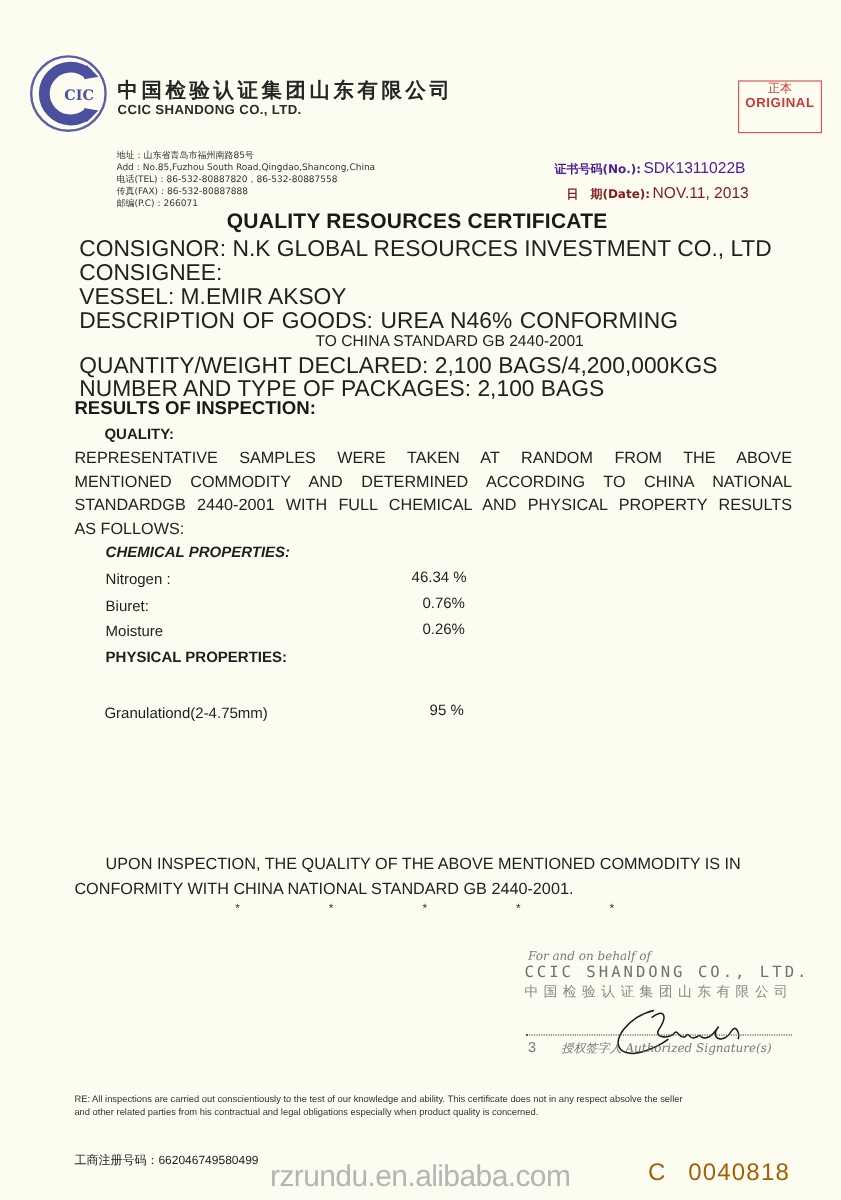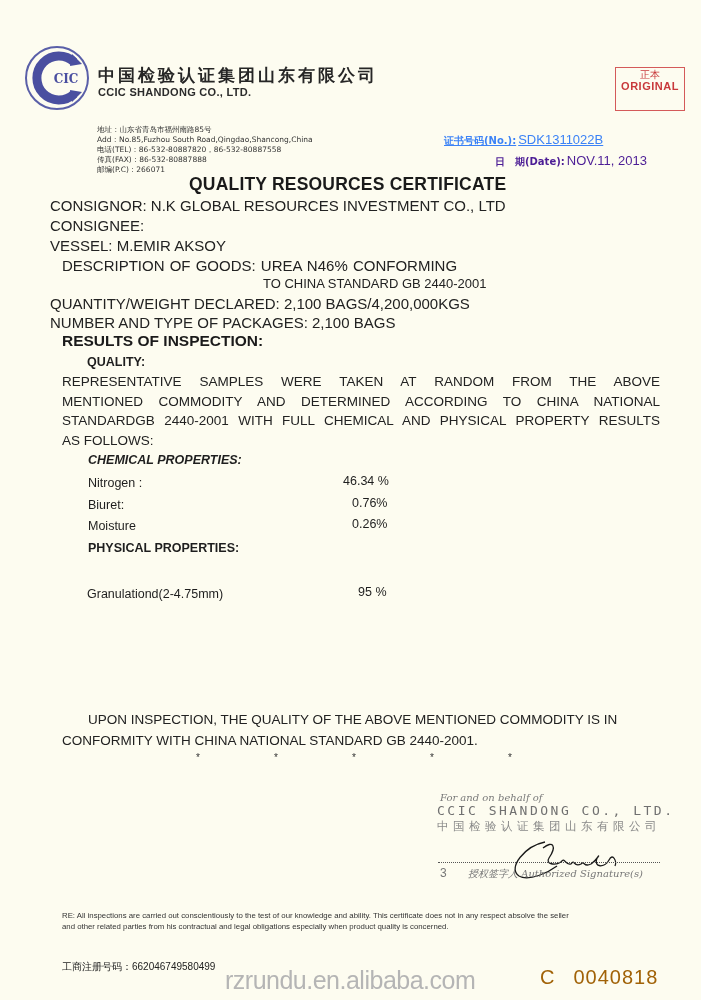--- a/index.html
+++ b/index.html
@@ -22,27 +22,27 @@
     left: 615px; top: 67px; width: 70px; height: 44px;
     border: 1px solid #d45a5a; color: #c8393b;
     text-align: center; line-height: 10px; padding-top: 2px;
   }
   .original-stamp .cn { font-size: 10px; display: block; font-family: "DejaVu Sans", sans-serif; }
   .original-stamp .en { font-size: 11px; display: block; font-weight: bold; letter-spacing: 0.5px; margin-top: 1px; }
 
   .address { left: 97px; top: 125px; font-size: 7.5px; line-height: 10px; color: #333; font-family: "DejaVu Sans", sans-serif; }
   .address div { white-space: nowrap; }
 
-  .cert-no { left: 444px; top: 132px; font-size: 13px; color: #3b82f6; text-decoration: underline; }
-  .cert-date { left: 495px; top: 153px; font-size: 13px; color: #4c1d95; }
+  .cert-no { left: 462px; top: 132px; font-size: 13px; color: #4c1d95; }
+  .cert-date { left: 472px; top: 153px; font-size: 13px; color: #7f1d1d; }
   .lbl-small { font-size: 10px; font-weight: bold; font-family: "DejaVu Sans", sans-serif; margin-right: 2px; }
 
   .title { left: 189px; top: 174px; font-size: 17.5px; font-weight: bold; color: #1a1a1a; letter-spacing: 0.2px; }
 
-  .line { left: 50px; font-size: 15px; color: #222; }
+  .line { left: 66px; font-size: 19px; color: #222; }
   .line-bold { left: 62px; font-size: 15px; font-weight: bold; color: #1a1a1a; }
   .quality { left: 87px; top: 355px; font-size: 12.5px; font-weight: bold; }
 
   .para { left: 62px; top: 372px; width: 598px; font-size: 13.5px; line-height: 19.5px; color: #222; white-space: normal; text-align: justify; }
   .para span { display: block; text-align-last: justify; }
   .para span.last { text-align-last: left; }
 
   .sub-head { left: 88px; font-size: 12.5px; font-weight: bold; }
   .prop-name { left: 88px; font-size: 12.5px; }
   .prop-val { font-size: 12.5px; }
@@ -98,21 +98,21 @@
 </div>
 <div class="abs cert-date">
   <span class="lbl-small">日　期(Date):</span><span>NOV.11, 2013</span>
 </div>
 
 <div class="abs title">QUALITY RESOURCES CERTIFICATE</div>
 
 <div class="abs line" style="top:197px;">CONSIGNOR: N.K GLOBAL RESOURCES INVESTMENT CO., LTD</div>
 <div class="abs line" style="top:217px;">CONSIGNEE:</div>
 <div class="abs line" style="top:237px;">VESSEL: M.EMIR AKSOY</div>
-<div class="abs line" style="top:257px; word-spacing:1px;margin-left:12px;">DESCRIPTION  OF  GOODS:  UREA N46%   CONFORMING</div>
+<div class="abs line" style="top:257px; word-spacing:1px;">DESCRIPTION  OF  GOODS:  UREA N46%   CONFORMING</div>
 <div class="abs line" style="top:276px; left:263px; font-size:13px;">TO CHINA STANDARD GB 2440-2001</div>
 <div class="abs line" style="top:295px;">QUANTITY/WEIGHT DECLARED: 2,100 BAGS/4,200,000KGS</div>
 <div class="abs line" style="top:314px;">NUMBER AND TYPE OF PACKAGES: 2,100 BAGS</div>
 
 <div class="abs line-bold" style="top:332px; font-size:15.5px;">RESULTS OF INSPECTION:</div>
 <div class="abs quality">QUALITY:</div>
 
 <div class="abs para">
   <span>REPRESENTATIVE SAMPLES WERE TAKEN AT RANDOM FROM THE ABOVE</span>
   <span>MENTIONED COMMODITY AND DETERMINED ACCORDING TO CHINA NATIONAL</span>

